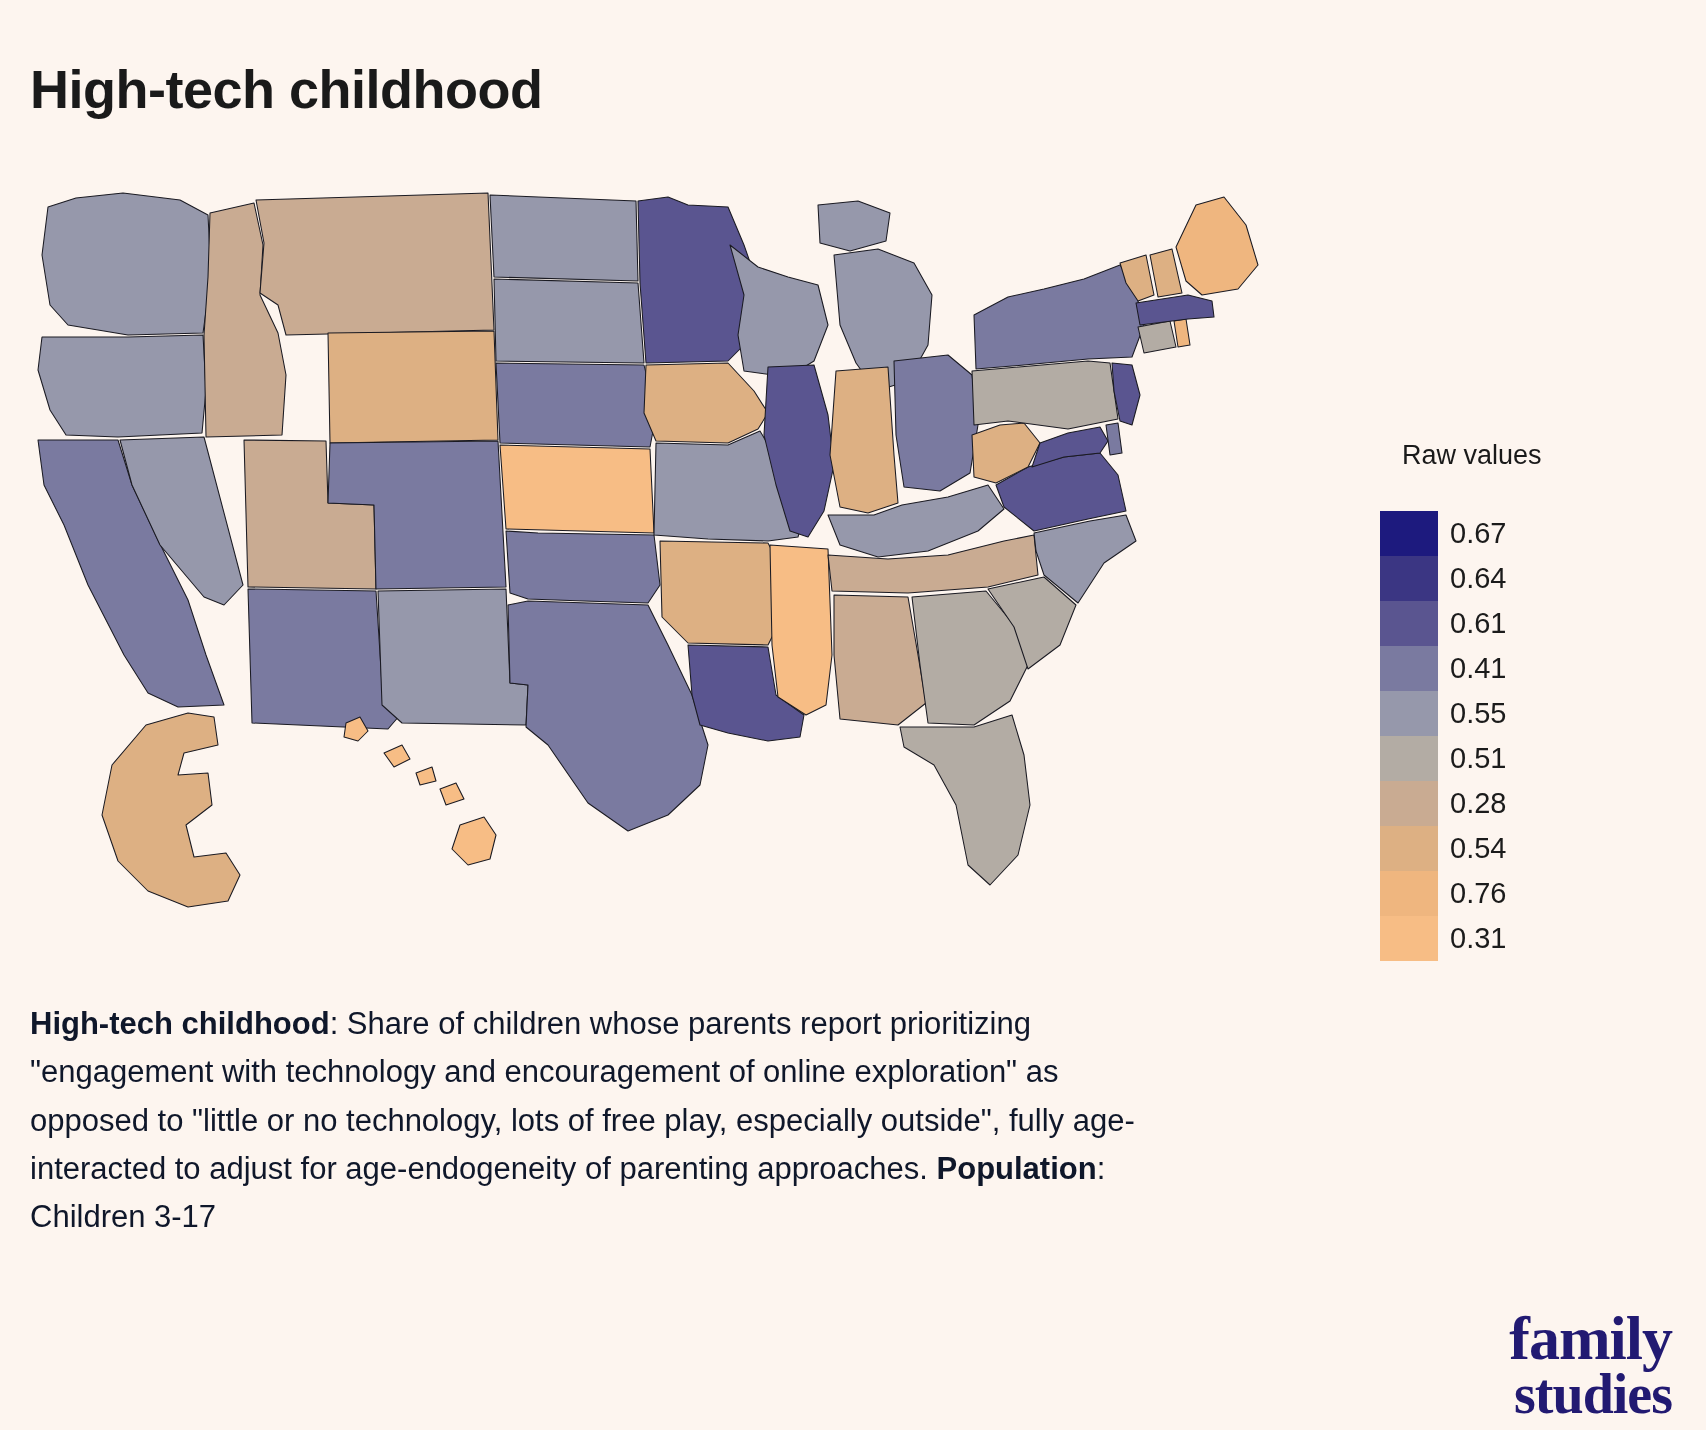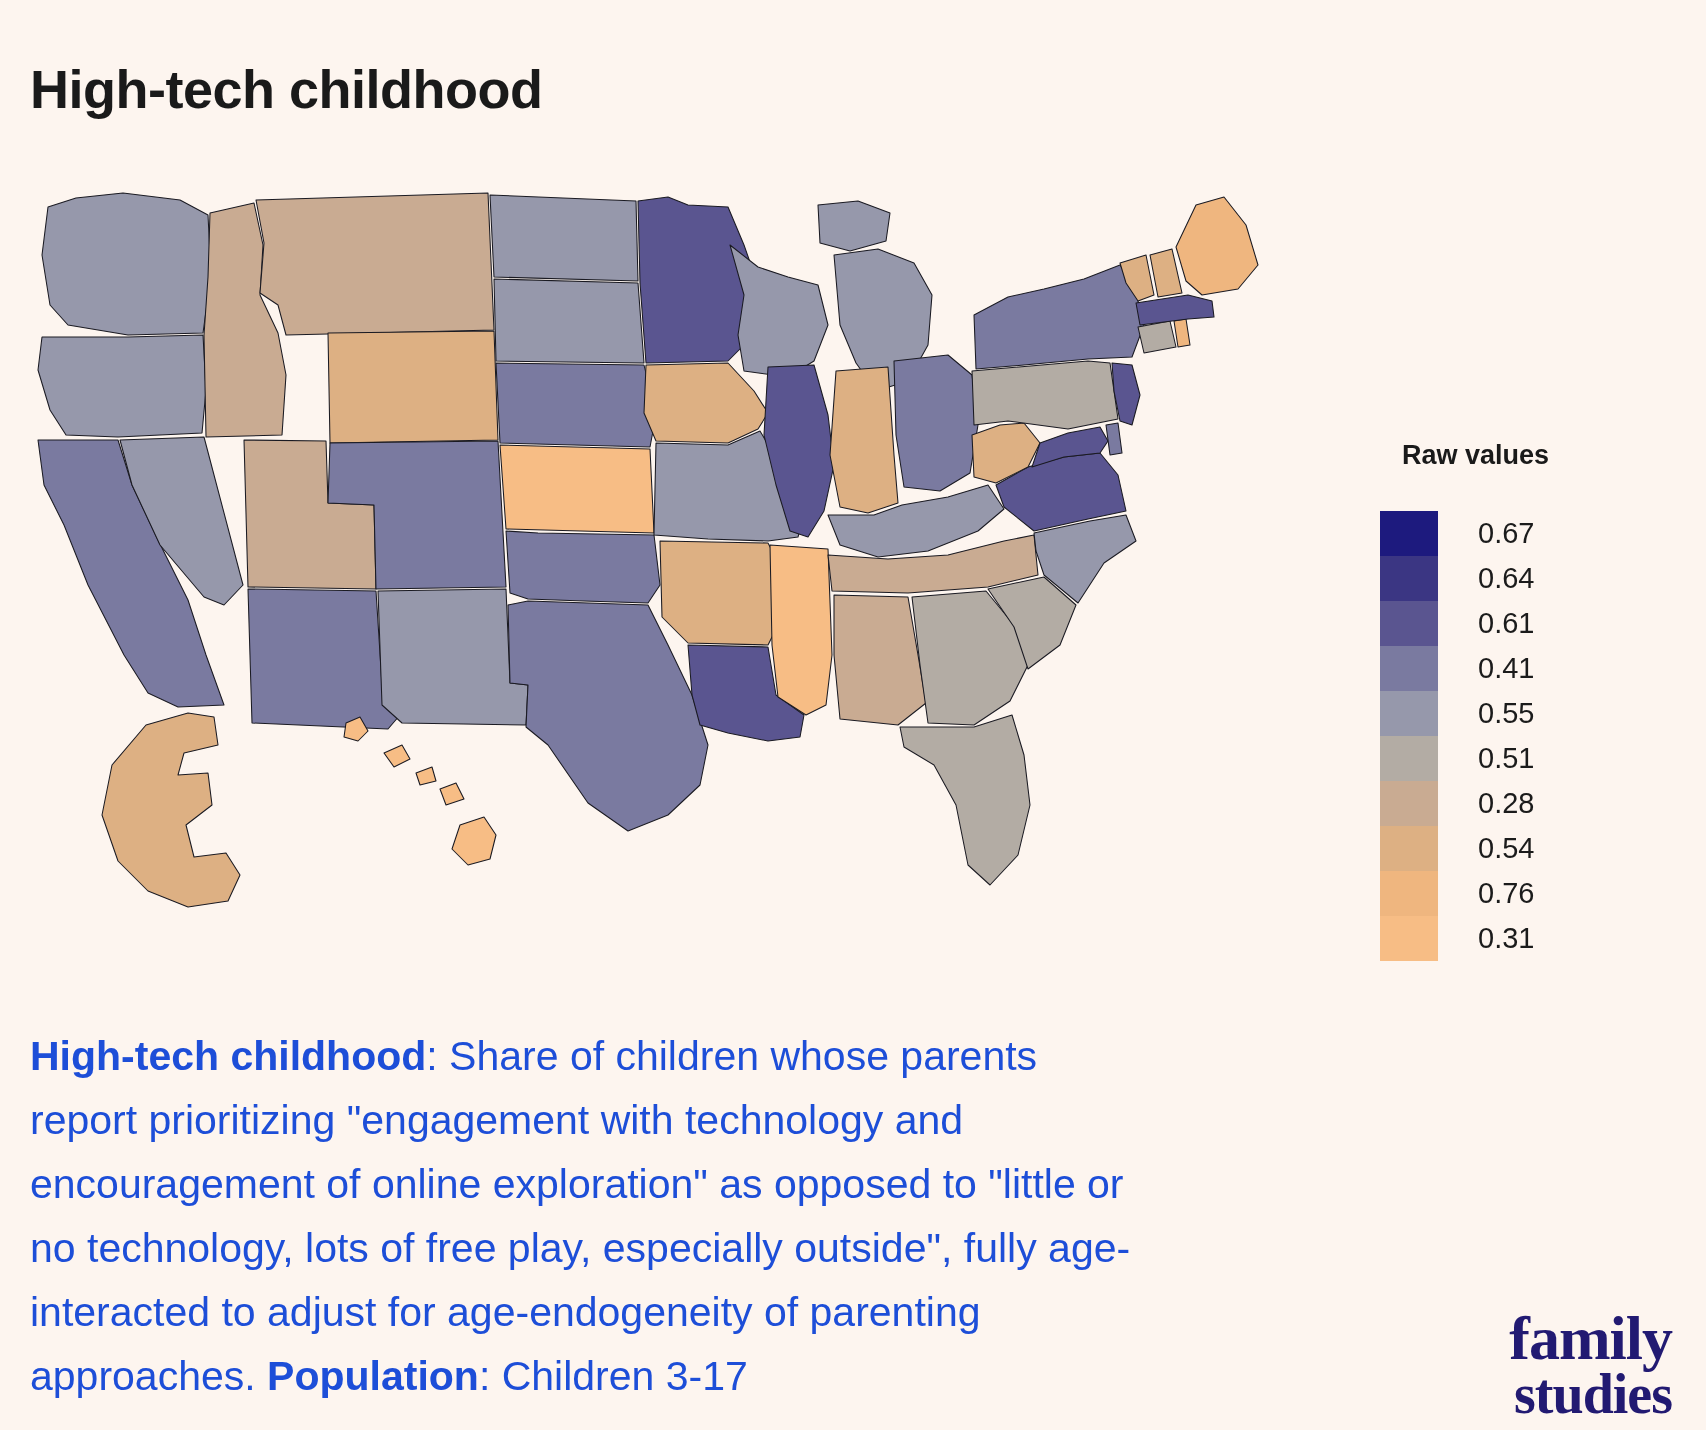--- a/index.html
+++ b/index.html
@@ -20,35 +20,35 @@
     position:absolute;left:28px;top:185px;
     width:1270px;height:760px;
   }
   #map-wrap svg{display:block;width:100%;height:100%;}
   .state{stroke:#1a1a22;stroke-width:1.05;stroke-linejoin:round;}
 
   #legend{
     position:absolute;left:1380px;top:440px;width:300px;
   }
   #legend-title{
-    font-size:27px;font-weight:700;color:#1a1a1a;
+    font-size:27px;font-weight:400;color:#1a1a1a;
     margin:0 0 40px 22px;white-space:nowrap;
   }
   .legend-body{display:flex;align-items:flex-start;}
   .legend-swatches{width:58px;}
   .legend-swatch{width:58px;height:45px;display:block;}
-  .legend-labels{margin-left:40px;}
+  .legend-labels{margin-left:12px;}
   .legend-label{
     height:45px;line-height:45px;
     font-size:29px;color:#1b1b1b;
   }
 
   #caption{
-    position:absolute;left:30px;top:1025px;width:1110px;
-    font-size:41px;line-height:1.56;color:#1d4ed8;
+    position:absolute;left:30px;top:1000px;width:1110px;
+    font-size:31px;line-height:1.56;color:#0f172a;
   }
   #caption b{font-weight:700;}
 
   #logo{
     position:absolute;right:34px;bottom:8px;
     text-align:right;
     font-family:Liberation Serif, serif;
     color:#221a72;
     font-weight:700;
     line-height:0.96;

